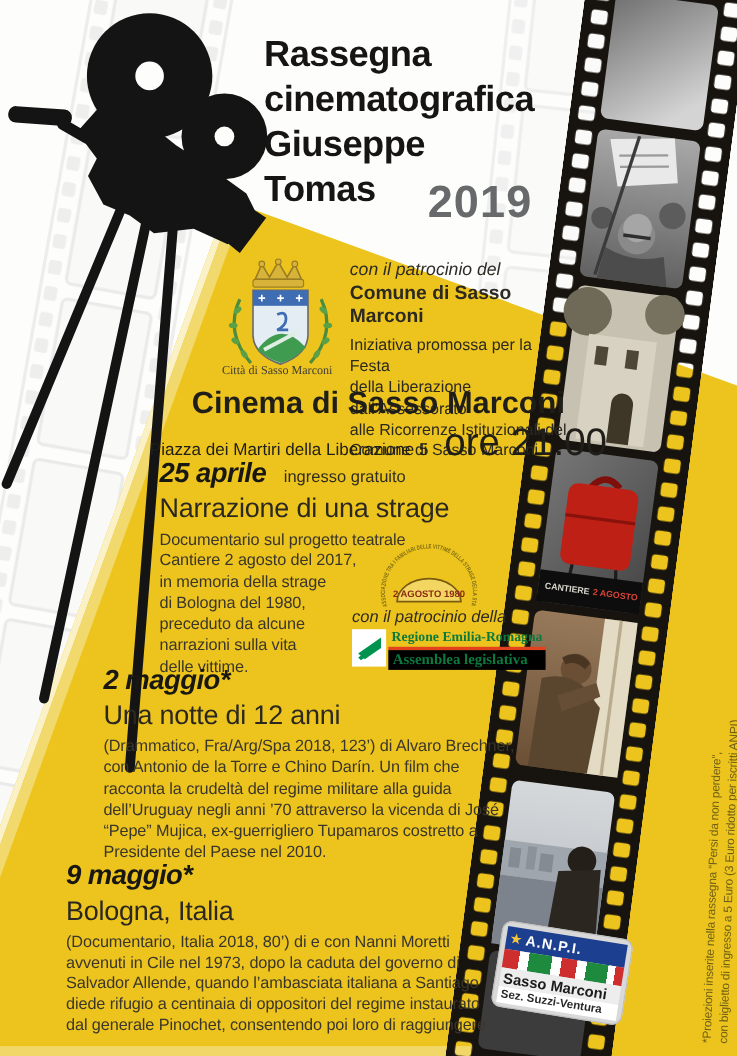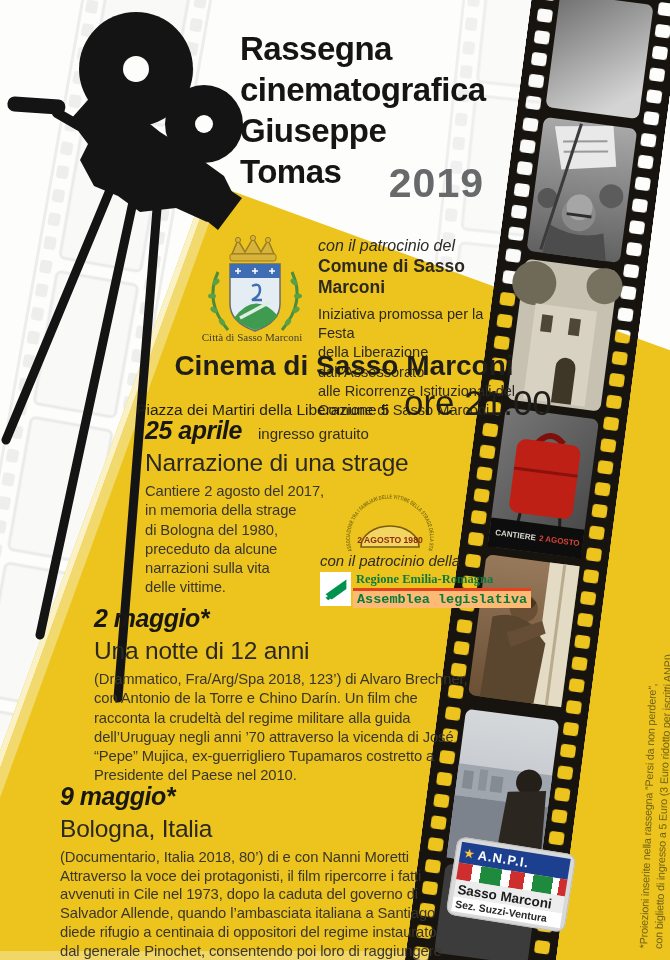--- a/index.html
+++ b/index.html
@@ -37,21 +37,21 @@
   .ev-desc{margin-top:5px;font-size:14.8px;line-height:19.3px;color:#3a362b;letter-spacing:-0.1px;}
   .ev3 .ev-desc{line-height:18.7px;}
   
   .badge{left:339px;top:473px;}
   .reg-prefix{left:320px;top:552px;font-style:italic;font-size:15px;color:#2e2b24;}
   .regione{left:320px;top:572px;display:flex;align-items:stretch;}
   .rbox{width:31px;height:34px;background:#fff;flex:none;display:flex;align-items:center;justify-content:center;}
   .rtext{display:flex;flex-direction:column;justify-content:space-between;margin-left:2px;}
   .r1{font-family:"Liberation Serif",serif;font-weight:700;font-size:12.5px;color:#0c7a3e;
       border-bottom:3px solid #e2431e;padding:0 3px 1px 3px;}
-  .r2{background:#fdba74;font-family:Liberation Mono, monospace;font-weight:700;font-size:13.5px;
+  .r2{background:#000000;font-family:Liberation Serif, serif;font-weight:700;font-size:13.5px;
       color:#0c7a3e;padding:1px 4px;}
   
   .note{left:636px;top:948px;transform:rotate(-88deg);transform-origin:0 0;
         color:#6f5f15;font-size:10.8px;line-height:15px;letter-spacing:-0.2px;white-space:nowrap;}
   
   .anpi-card{left:451px;top:845px;width:110px;background:#d9d9d9;border-radius:9px;
              padding:5px 5px 4px 5px;transform:rotate(9deg);box-shadow:0 0 0 1px #bdbdbd inset;}
   .anpi-top{display:flex;align-items:center;background:#1d3f8f;height:21px;padding:0 3px;}
   .anpi-star{color:#f6c73c;font-size:13px;margin-right:3px;line-height:1;}
   .anpi-org{color:#ffffff;font-weight:700;font-size:13px;letter-spacing:1px;}
@@ -262,20 +262,21 @@
   </div>
 </div>
 
 <div class="abs event ev1" style="z-index:2;">
   <div class="ev-dateline">
     <span class="ev-date">25 aprile</span>
     <span class="ev-note">ingresso gratuito</span>
   </div>
   <div class="ev-title">Narrazione di una strage</div>
   <div class="ev-desc">
+      <div>Documentario sul progetto teatrale</div>
       <div>Cantiere 2 agosto del 2017,</div>
       <div>in memoria della strage</div>
       <div>di Bologna del 1980,</div>
       <div>preceduto da alcune</div>
       <div>narrazioni sulla vita</div>
       <div>delle vittime.</div>
     </div>
 </div>
 
 <svg class="abs badge" style="z-index:2;" width="102" height="100" viewBox="0 0 102 100">
@@ -318,21 +319,20 @@
     </div>
 </div>
 
 <div class="abs event ev3" style="z-index:2;">
   <div class="ev-dateline">
     <span class="ev-date">9 maggio*</span>
   </div>
   <div class="ev-title">Bologna, Italia</div>
   <div class="ev-desc">
       <div>(Documentario, Italia 2018, 80’) di e con Nanni Moretti</div>
-      <div>Attraverso la voce dei protagonisti, il film ripercorre i fatti</div>
       <div>avvenuti in Cile nel 1973, dopo la caduta del governo di</div>
       <div>Salvador Allende, quando l’ambasciata italiana a Santiago</div>
       <div>diede rifugio a centinaia di oppositori del regime instaurato</div>
       <div>dal generale Pinochet, consentendo poi loro di raggiungere</div>
     </div>
 </div>
 
 <div class="abs note" style="z-index:3;">
     <div>*Proiezioni inserite nella rassegna “Persi da non perdere”,</div>
     <div>con biglietto di ingresso a 5 Euro (3 Euro ridotto per iscritti ANPI)</div>

